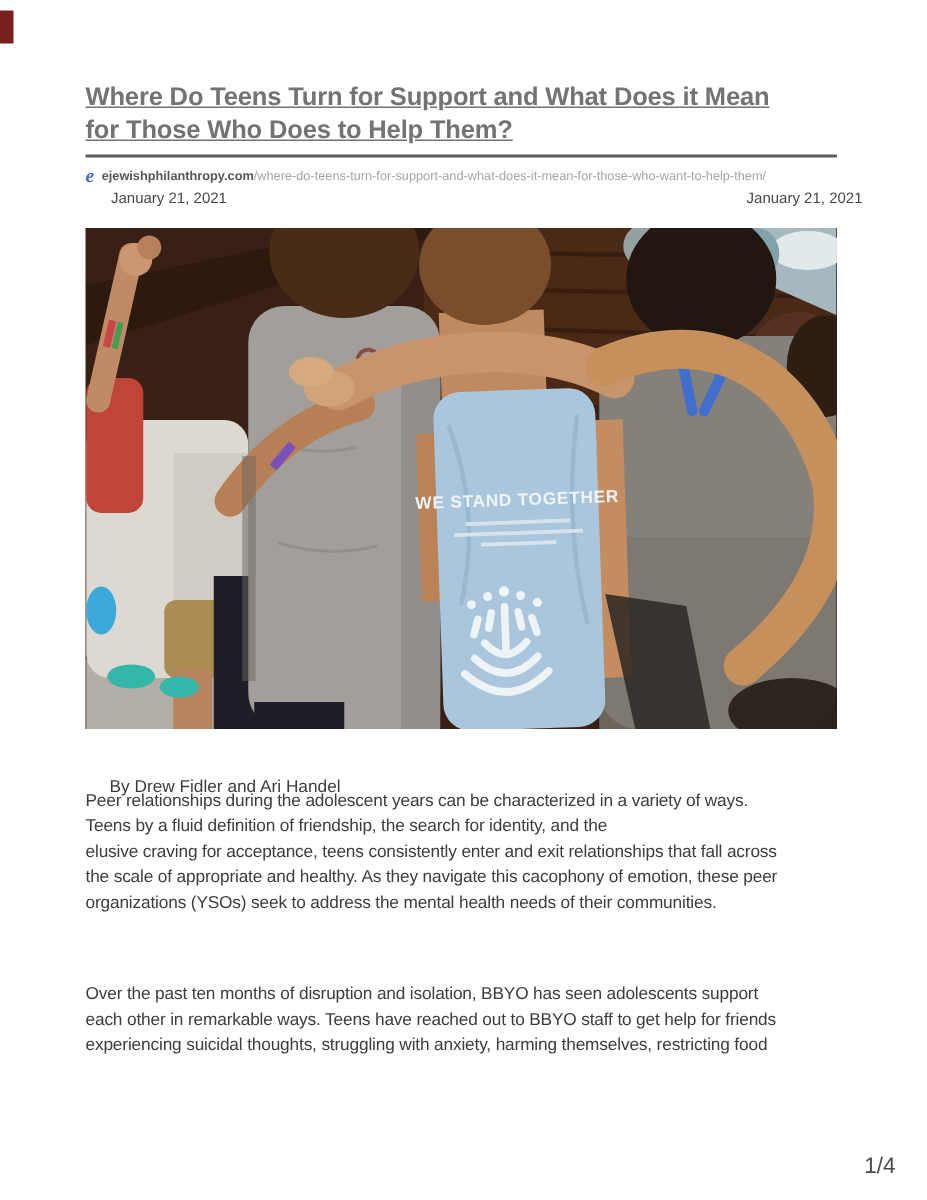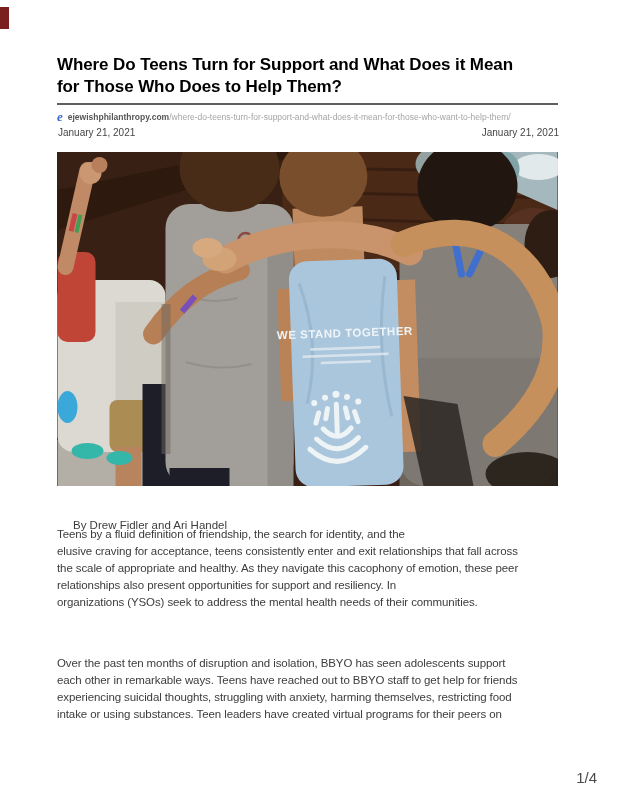--- a/index.html
+++ b/index.html
@@ -3,36 +3,36 @@
 <meta charset="utf-8">
 <style>
   html,body{margin:0;padding:0;background:#ffffff;}
   .page{
     position:relative;width:618px;height:800px;background:#ffffff;overflow:hidden;
     font-family:"Liberation Sans", sans-serif;color:#3f3f3f;
   }
   .corner-mark{position:absolute;left:0px;top:7px;width:9px;height:22px;background:#7b1e1e;}
   .title{
     position:absolute;left:57px;top:54px;width:512px;margin:0;
-    font-size:17px;font-weight:bold;color:#000000;line-height:22px;letter-spacing:-0.1px;
+    font-size:17px;font-weight:bold;color:#737373;line-height:22px;letter-spacing:-0.1px;text-decoration:underline;
   }
   .title .tline{display:block;white-space:nowrap;}
   .rule{position:absolute;left:57px;top:103px;width:501px;height:2px;background:#5f5f5f;}
   .url-row{
     position:absolute;left:57px;top:110px;width:501px;height:14px;
     display:flex;align-items:center;gap:5px;cursor:pointer;
   }
   .e-icon{
     font-family:"Liberation Serif", serif;font-style:italic;font-weight:bold;
     color:#3a6cd4;font-size:13px;line-height:11px;transform:translateY(-1px);
   }
   .url-text{font-size:8.5px;white-space:nowrap;color:#a5a5a5;letter-spacing:0px;text-align:right;}
   .url-text b{color:#565656;font-weight:bold;}
   .dates{
-    position:absolute;left:58px;top:127px;width:501px;
+    position:absolute;left:74px;top:127px;width:501px;
     display:flex;justify-content:space-between;font-size:10px;color:#454545;
   }
   .photo{
     position:absolute;left:57px;top:152px;width:501px;height:334px;
     background:#3a2013;overflow:hidden;
   }
   .photo svg{display:block;filter:blur(0.4px) saturate(0.95);}
   .byline{position:absolute;left:57px;top:503px;margin:16px;font-size:11.5px;color:#3c3c3c;}
   .para{position:absolute;left:57px;width:520px;font-size:11.5px;line-height:17px;color:#3c3c3c;letter-spacing:-0.1px;}
   .para div{white-space:nowrap;}
@@ -169,29 +169,28 @@
 
       <polygon points="346,244 366,334 416,334 400,252" fill="#2c2722" opacity="0.85"></polygon>
       <ellipse cx="470" cy="322" rx="42" ry="22" fill="#241d16" opacity="0.9"></ellipse>
       <rect x="104" y="152" width="9" height="150" fill="#6b665e" opacity="0.5"></rect>
     </svg>
   </div>
 
   <p class="byline">By Drew Fidler and Ari Handel</p>
 
   <div class="para p1">
+    <div>Peer relationships during the adolescent years can be characterized in a variety of ways.</div>
     <div>Teens by a fluid definition of friendship, the search for identity, and the</div>
     <div>elusive craving for acceptance, teens consistently enter and exit relationships that fall across</div>
     <div>the scale of appropriate and healthy. As they navigate this cacophony of emotion, these peer</div>
-    <div>relationships also present opportunities for support and resiliency. In</div>
     <div>organizations (YSOs) seek to address the mental health needs of their communities.</div>
   </div>
 
   <div class="para p2">
     <div>Over the past ten months of disruption and isolation, BBYO has seen adolescents support</div>
     <div>each other in remarkable ways. Teens have reached out to BBYO staff to get help for friends</div>
     <div>experiencing suicidal thoughts, struggling with anxiety, harming themselves, restricting food</div>
-    <div>intake or using substances. Teen leaders have created virtual programs for their peers on</div>
   </div>
 
   <div class="page-number">1/4</div>
 
 </div>
 
 </body></html>

